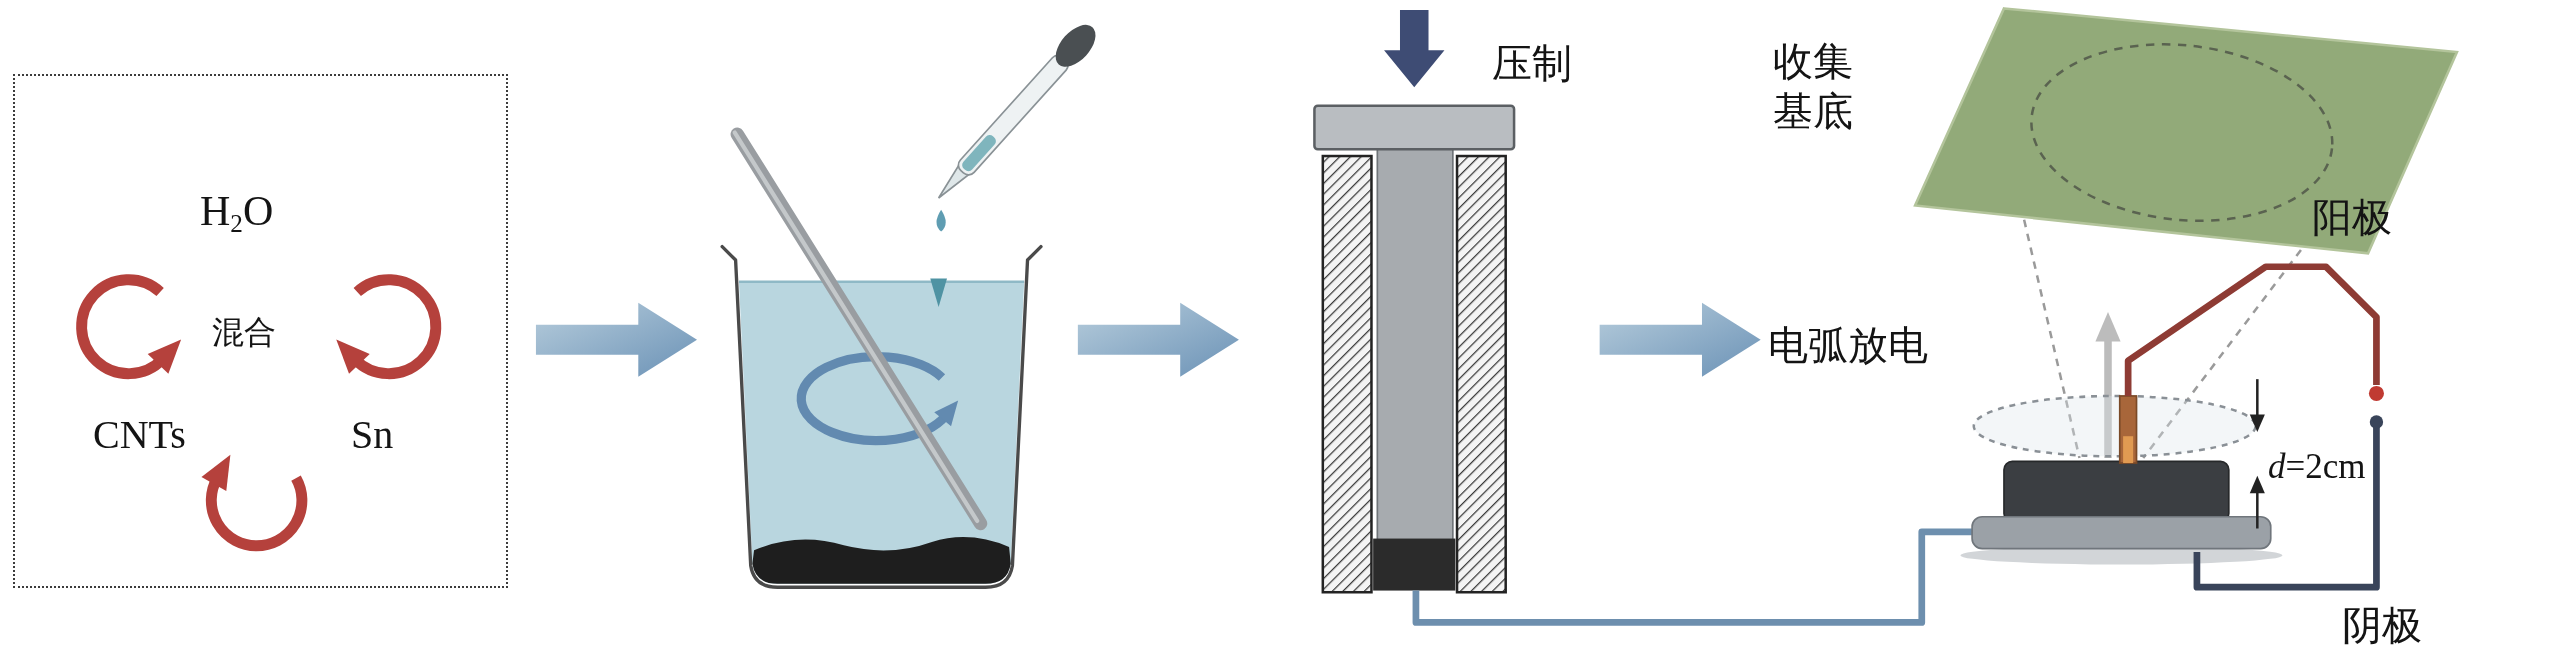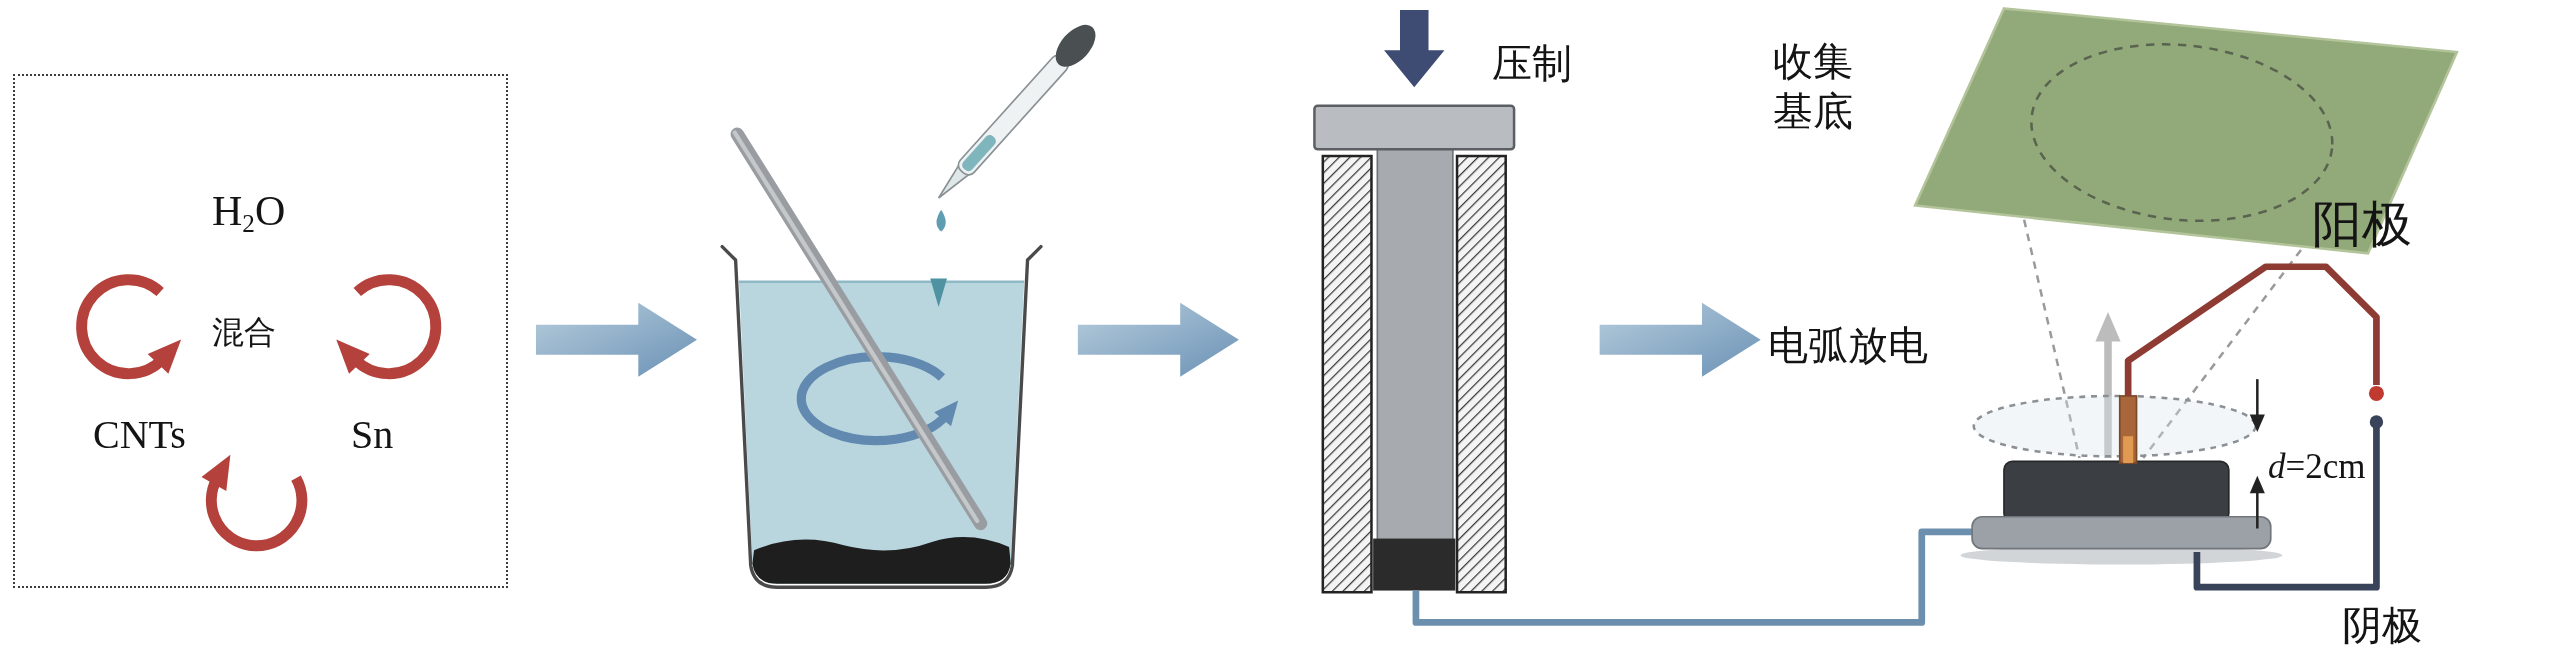--- a/index.html
+++ b/index.html
@@ -130,37 +130,37 @@
       <line x1="2690" y1="630" x2="2690" y2="584" stroke="#222222" stroke-width="3" marker-end="url(#blkHead)"></line>
 
       <path d="M 2536,472 L 2536,430 L 2700,318 L 2772,318 L 2832,378 L 2832,459" fill="none" stroke="#8e3b34" stroke-width="8" stroke-linejoin="round"></path>
       <circle cx="2832" cy="469" r="9" fill="#c03a32"></circle>
 
       <path d="M 2832,503 L 2832,700 L 2618,700 L 2618,658" fill="none" stroke="#39445a" stroke-width="8" stroke-linejoin="round"></path>
       <circle cx="2832" cy="503" r="8" fill="#39445a"></circle>
     </g>
   </svg>
 
-  <div class="label" style="left:212px;top:185px;font-size:42px">
+  <div class="label" style="left:200px;top:185px;font-size:42px">
     <span>H</span><span class="sub">2</span><span>O</span>
   </div>
   <div class="label" style="left:212px;top:312px;font-size:32px">混合</div>
   <div class="label" style="left:93px;top:410px;font-size:40px">CNTs</div>
   <div class="label" style="left:351px;top:410px;font-size:40px">Sn</div>
 
 
   <div class="label" style="left:1492px;top:39px;font-size:40px">压制</div>
 
   <div class="label" style="left:1773px;top:37px;font-size:40px">
     <div>收集</div>
     <div>基底</div>
   </div>
 
   <div class="label" style="left:1768px;top:321px;font-size:40px">电弧放电</div>
-  <div class="label" style="left:2312px;top:193px;font-size:50px">阳极</div>
+  <div class="label" style="left:2312px;top:193px;font-size:40px">阳极</div>
   <div class="label" style="left:2342px;top:601px;font-size:40px">阴极</div>
 
   <div class="label" style="left:2268px;top:445px;font-size:35px">
     <span class="it">d</span><span>=2cm</span>
   </div>
 
 
 </div>
 
 

